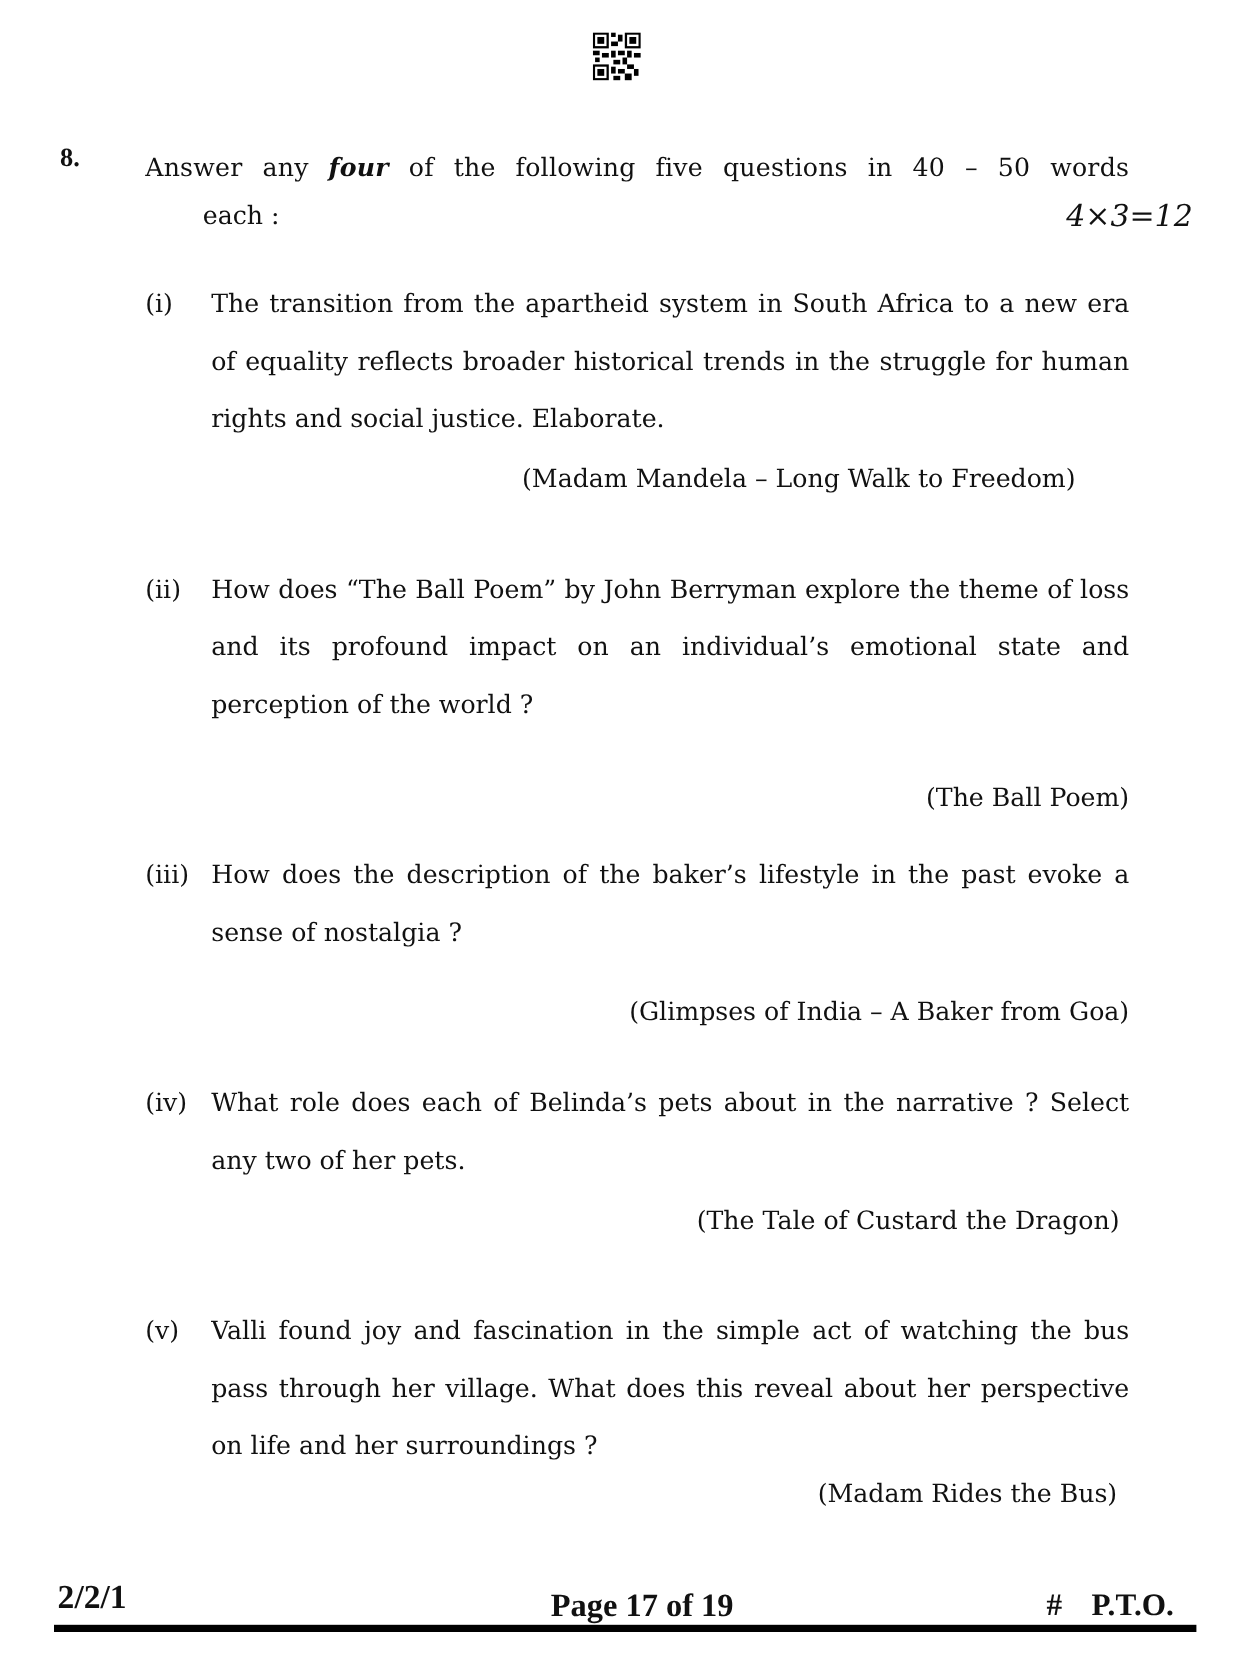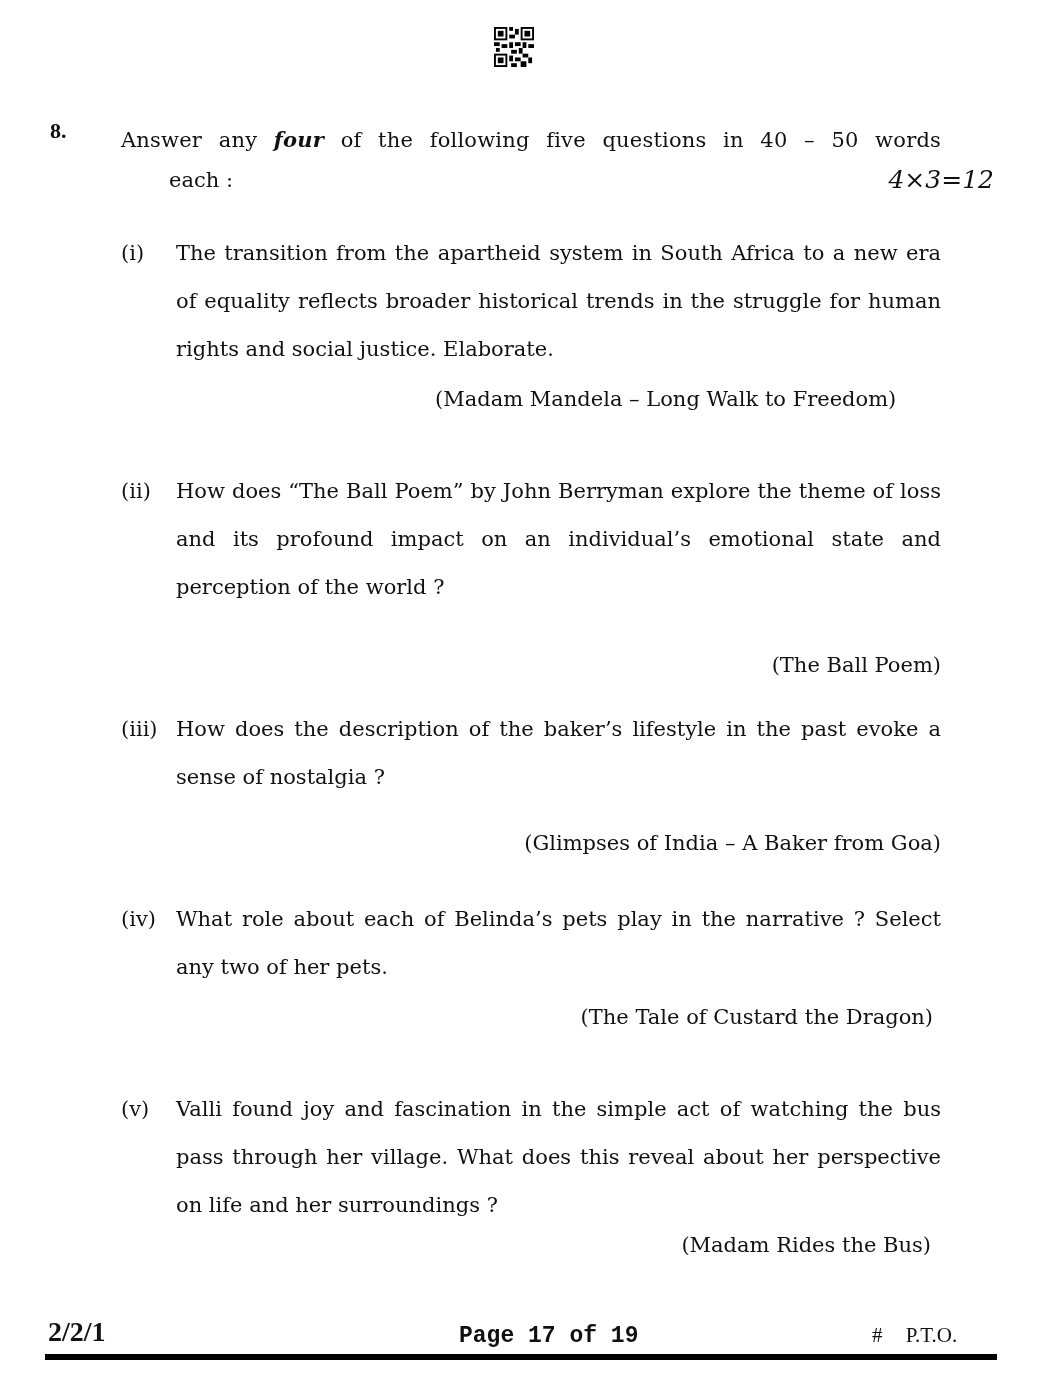--- a/index.html
+++ b/index.html
@@ -20,22 +20,22 @@
     .sub {
       position: absolute; left: 121px; width: 820px;
     }
     .sub .label { position: absolute; left: 0; top: 0; font-size: 21px; line-height: 48px; }
     .sub .text {
       position: absolute; left: 55px; top: 0; width: 765px;
       font-size: 21px; line-height: 48px; text-align: justify;
     }
     .src { position: absolute; font-size: 21px; line-height: 32px; white-space: nowrap; }
     .footer-left { position: absolute; left: 48px; top: 1316px; font-family: "Liberation Serif", serif; font-weight: bold; font-size: 28px; }
-    .footer-center { position: absolute; left: 459px; top: 1323px; font-family: Liberation Mono, monospace; font-weight: bold; font-size: 23px; }
-    .footer-right { position: absolute; left: 872px; top: 1323px; font-family: "Liberation Serif", serif; font-weight: normal; font-size: 21px; word-spacing: 18px; }
+    .footer-center { position: absolute; left: 459px; top: 1323px; font-family: Liberation Serif, serif; font-weight: bold; font-size: 27px; }
+    .footer-right { position: absolute; left: 872px; top: 1323px; font-family: "Liberation Serif", serif; font-weight: bold; font-size: 26px; word-spacing: 18px; }
     .rule { position: absolute; left: 45px; top: 1354px; width: 952px; height: 6px; background: #000; }
   </style>
 </head>
 <body>
 
 <svg class="qr" viewBox="0 0 21 21">
   <rect width="21" height="21" fill="#fff"></rect>
   <g fill="#000">
     <rect x="0" y="0" width="7" height="7"></rect>
       <rect x="1" y="1" width="5" height="5" fill="#fff"></rect>
@@ -85,21 +85,21 @@
 <div class="src" style="right:105px; top:621px;margin-top:28px;">(The Ball Poem)</div>
 
 <div class="sub" style="top:705px;">
   <div class="label">(iii)</div>
   <div class="text">How does the description of the baker’s lifestyle in the past evoke a sense of nostalgia ?</div>
 </div>
 <div class="src" style="right:105px; top:811px;margin-top:16px;">(Glimpses of India – A Baker from Goa)</div>
 
 <div class="sub" style="top:895px;">
   <div class="label">(iv)</div>
-  <div class="text">What role about each of Belinda’s pets play in the narrative ? Select any two of her pets.</div>
+  <div class="text">What role does each of Belinda’s pets about in the narrative ? Select any two of her pets.</div>
 </div>
 <div class="src" style="right:113px; top:1001px;">(The Tale of Custard the Dragon)</div>
 
 <div class="sub" style="top:1085px;">
   <div class="label">(v)</div>
   <div class="text">Valli found joy and fascination in the simple act of watching the bus pass through her village. What does this reveal about her perspective on life and her surroundings ?</div>
 </div>
 <div class="src" style="right:115px; top:1229px;">(Madam Rides the Bus)</div>
 
 <div class="footer-left">2/2/1</div>

